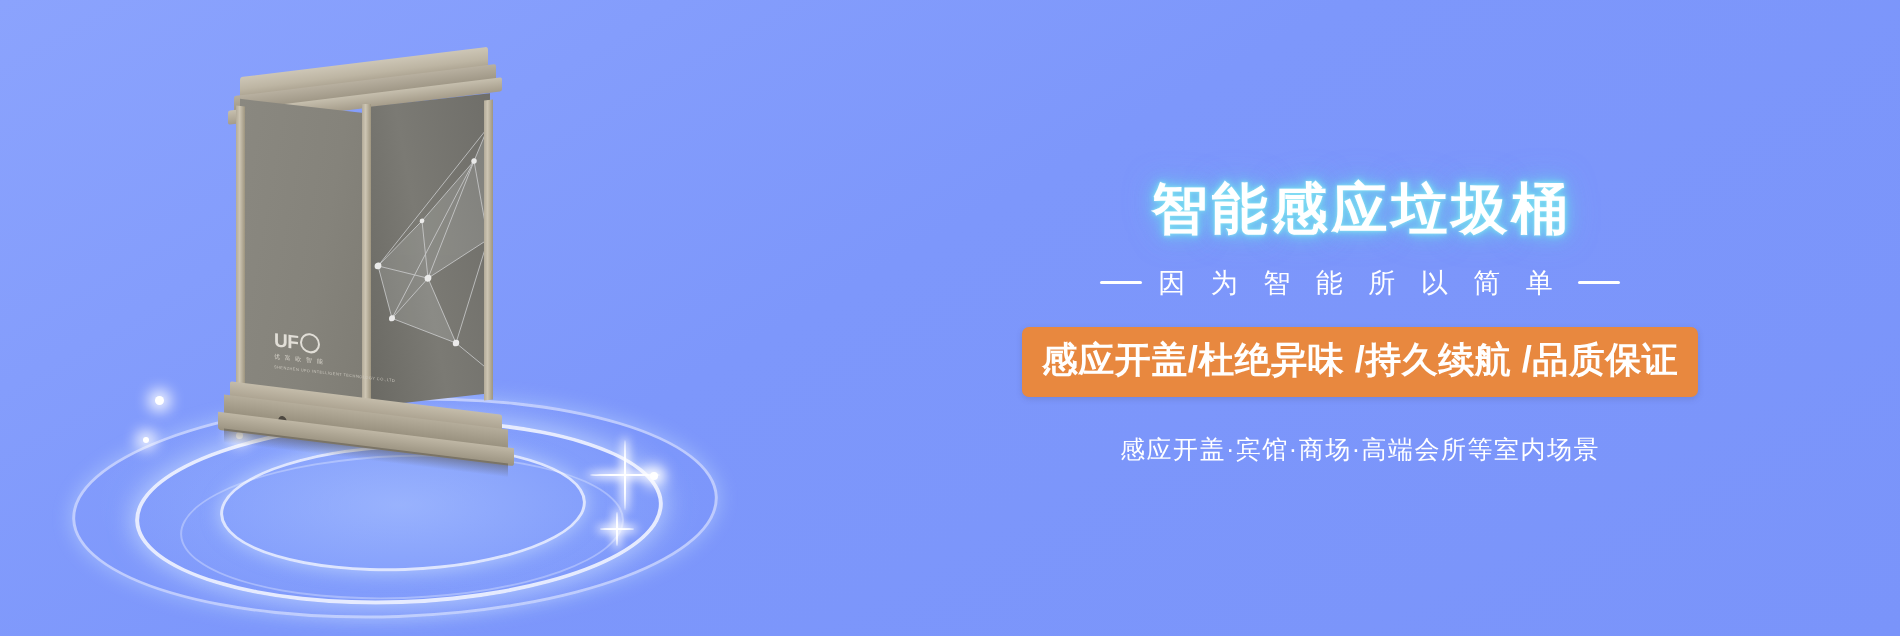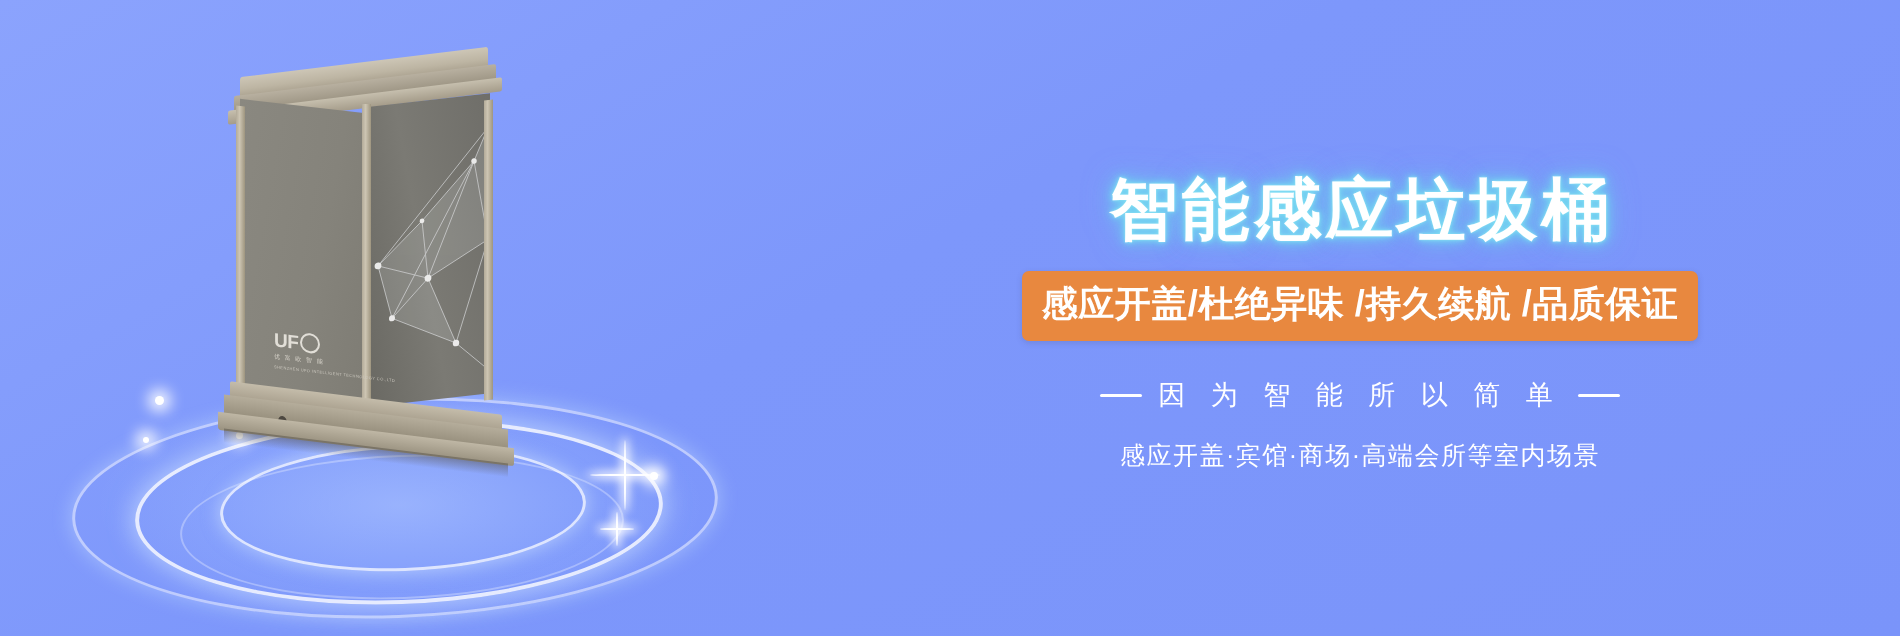--- a/index.html
+++ b/index.html
@@ -259,21 +259,21 @@
     height: 636px;
     display: flex;
     flex-direction: column;
     align-items: center;
     justify-content: center;
     padding-top: 10px;
     box-sizing: border-box;
   }
 
   #headline {
-    font-size: 68px;
+    font-size: 56px;
     font-weight: bold;
     color: #ffffff;
     letter-spacing: 4px;
     line-height: 1.05;
     white-space: nowrap;
     text-shadow:
        0 0 2px #8fe3f5,
        0 0 5px #7fdcf3,
        0 0 10px #6fd4ef,
        0 0 18px rgba(110,210,238,0.85),
@@ -402,24 +402,24 @@
       <div id="bin-base-knob"></div>
       <div id="bin-base-foot"></div>
       <div id="bin-base-shadow"></div>
     </div>
   </div>
 
   <div id="copy">
 
     <h1 id="headline">智能感应垃圾桶</h1>
 
-    <div id="feature-bar">感应开盖/杜绝异味 /持久续航 /品质保证</div>
-
     <div id="tagline-row">
       <span class="tagline-rule"></span>
       <span id="tagline-text">因 为 智 能  所 以 简 单</span>
       <span class="tagline-rule"></span>
     </div>
 
+    <div id="feature-bar">感应开盖/杜绝异味 /持久续航 /品质保证</div>
+
     <div id="scene-line">感应开盖·宾馆·商场·高端会所等室内场景</div>
   </div>
 
 </div>
 
 </body></html>

